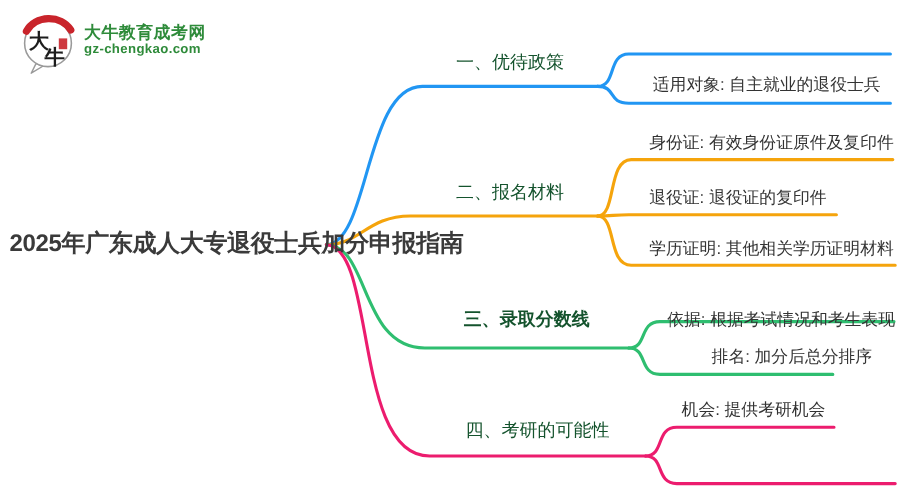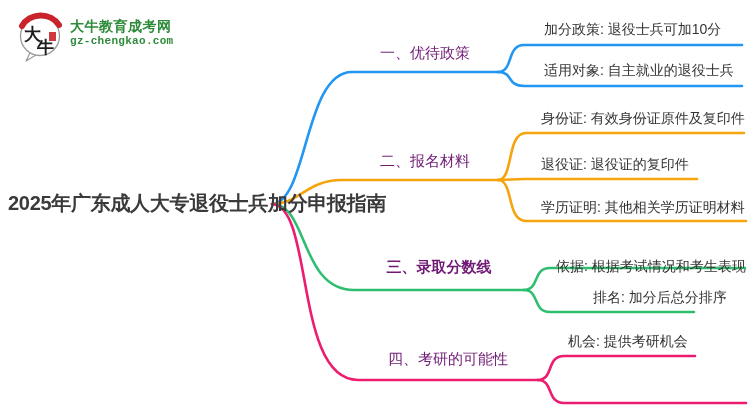--- a/index.html
+++ b/index.html
@@ -7,26 +7,26 @@
     position:relative;width:750px;height:410px;background:#ffffff;
     overflow:hidden;font-family:"Liberation Sans","DejaVu Sans",sans-serif;
   }
   .mm-svg{position:absolute;left:0;top:0;}
   .node{position:absolute;white-space:nowrap;color:#333;}
   .root-label{
     left:8px;top:192px;width:258px;text-align:right;
     font-size:20px;line-height:22px;font-weight:600;color:#3a3a3a;
     letter-spacing:-0.3px;
   }
-  .branch-label{font-size:15px;line-height:18px;font-weight:500;text-align:center;color:#701a75;}
+  .branch-label{font-size:15px;line-height:18px;font-weight:500;text-align:center;color:#14532d;}
   .leaf-label{font-size:14px;line-height:18px;color:#333;}
   
   .logo{position:absolute;left:16px;top:10px;display:flex;align-items:flex-start;}
   .logo-mark{width:48px;height:52px;flex:0 0 auto;}
-  .logo-text{margin-left:6px;padding-top:9px;font-family:Liberation Mono, monospace;}
+  .logo-text{margin-left:6px;padding-top:9px;}
   .logo-title{font-size:14px;line-height:16px;font-weight:bold;color:#2e8b3a;letter-spacing:0.5px;}
   .logo-url{font-size:11px;line-height:13px;font-weight:bold;color:#2e8b3a;letter-spacing:0.3px;}
 </style>
 </head>
 <body>
 
 <div class="canvas">
 
   <svg class="mm-svg" width="750" height="410" viewBox="0 0 750 410">
 
@@ -71,21 +71,20 @@
     </div>
   </div>
 
   <div class="node root-label">2025年广东成人大专退役士兵加分申报指南</div>
 
   <div class="node branch-label" style="left:352px;top:44px;width:146px;">一、优待政策</div>
   <div class="node branch-label" style="left:352px;top:152px;width:146px;">二、报名材料</div>
   <div class="node branch-label" style="left:354px;top:258px;width:170px;font-weight:bold;">三、录取分数线</div>
   <div class="node branch-label" style="left:358px;top:350px;width:180px;">四、考研的可能性</div>
 
-  <div class="node leaf-label" style="left:544px;top:20px;">加分政策: 退役士兵可加10分</div>
   <div class="node leaf-label" style="left:544px;top:61px;">适用对象: 自主就业的退役士兵</div>
 
   <div class="node leaf-label" style="left:541px;top:109px;text-align:right;">身份证: 有效身份证原件及复印件</div>
   <div class="node leaf-label" style="left:541px;top:155px;">退役证: 退役证的复印件</div>
   <div class="node leaf-label" style="left:541px;top:198px;">学历证明: 其他相关学历证明材料</div>
 
   <div class="node leaf-label" style="left:556px;top:257px;text-align:center;">依据: 根据考试情况和考生表现</div>
   <div class="node leaf-label" style="left:556px;top:288px;margin-left:37px;">排名: 加分后总分排序</div>
 
   <div class="node leaf-label" style="left:568px;top:332px;">机会: 提供考研机会</div>

